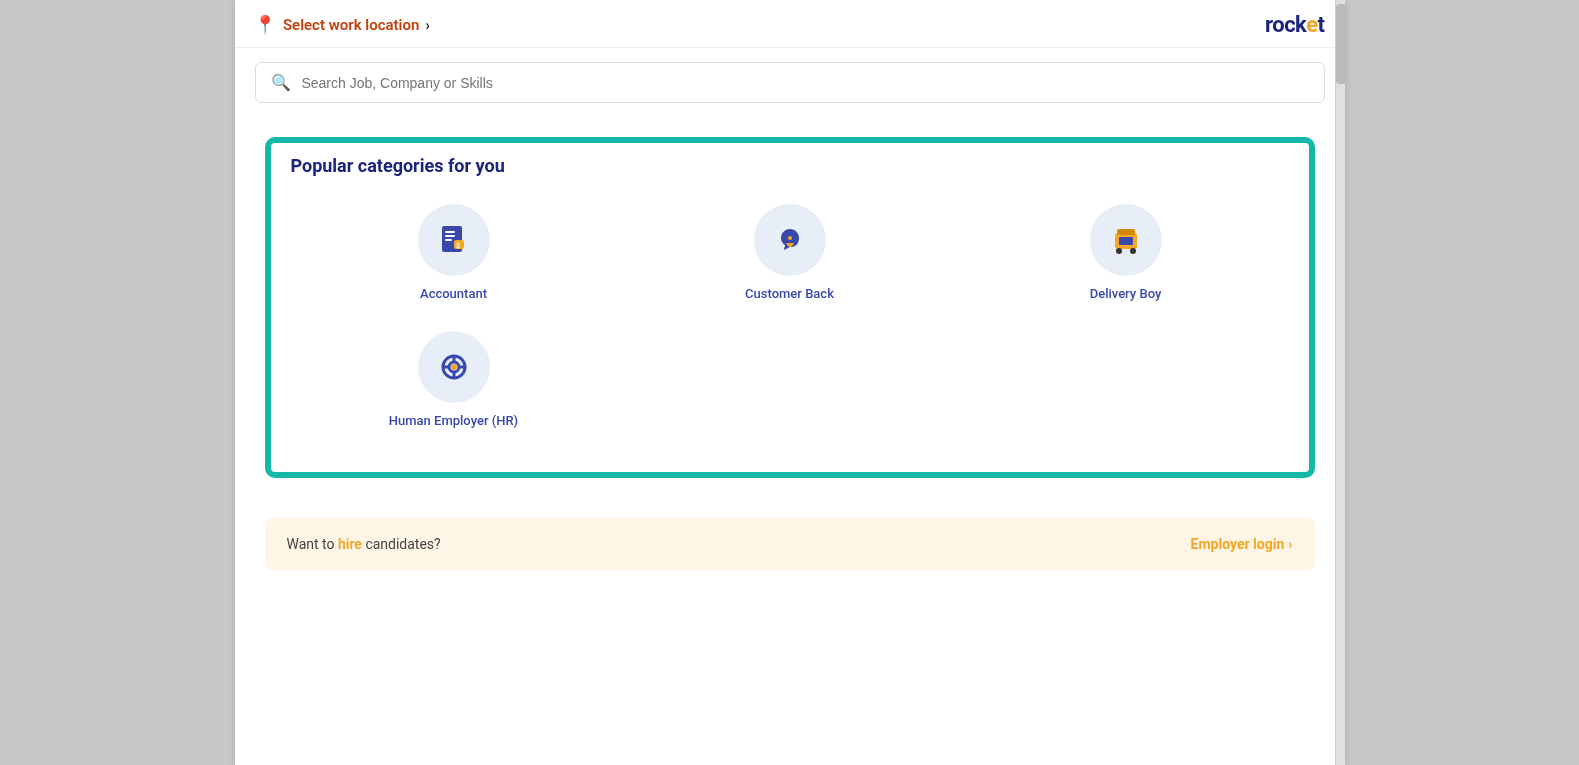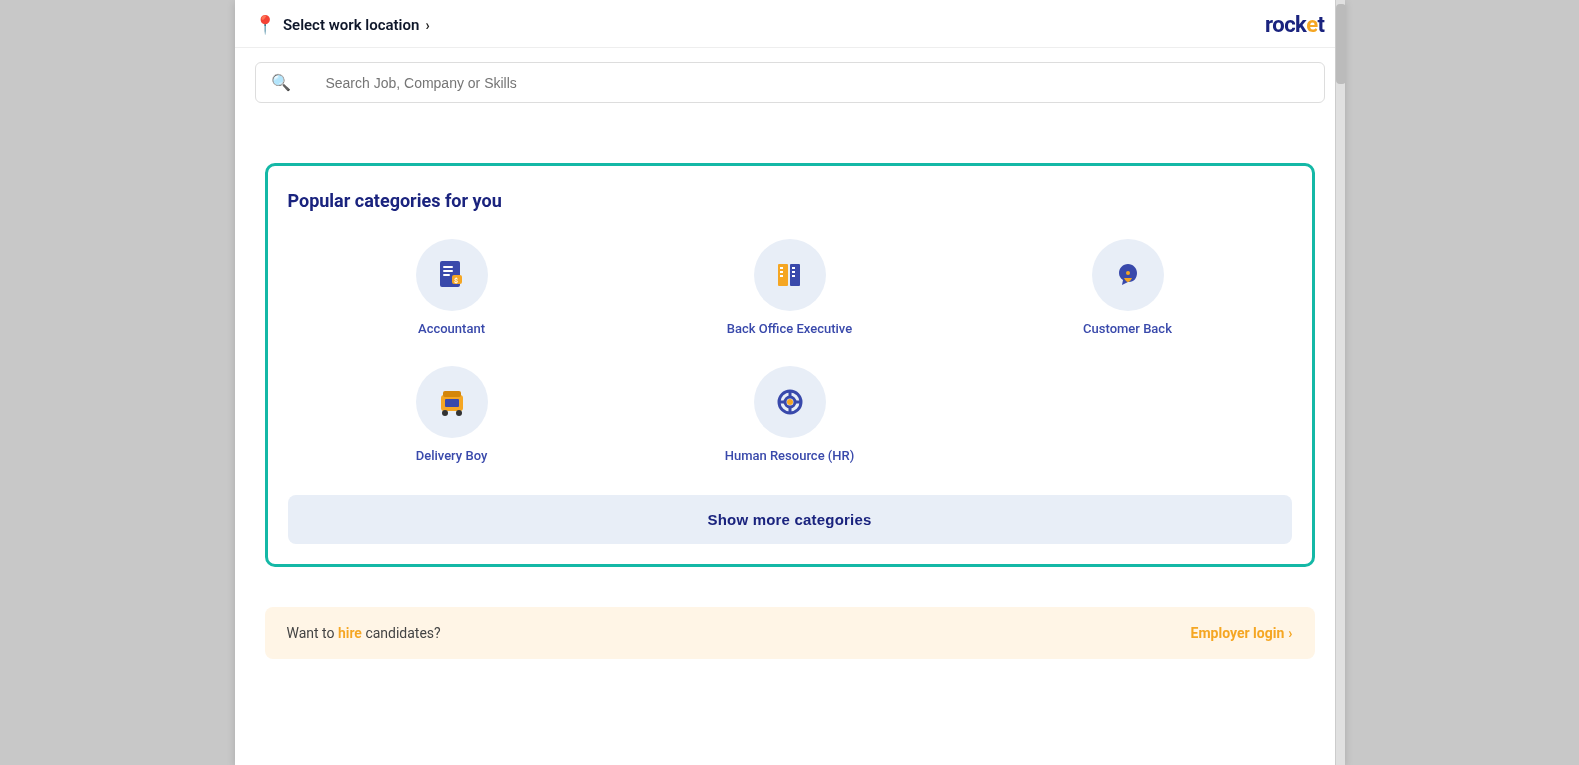--- a/index.html
+++ b/index.html
@@ -42,21 +42,21 @@
       gap: 6px;
       cursor: pointer;
     }
     .location-pin {
       color: #f5a623;
       font-size: 18px;
     }
     .location-text {
       font-size: 15px;
       font-weight: 600;
-      color: #0f172a;
+      color: #c2410c;
     }
     .chevron-right {
       color: #222;
       font-size: 14px;
       font-weight: bold;
     }
     .logo {
       display: flex;
       align-items: flex-end;
     }
@@ -87,32 +87,30 @@
       color: #999;
       font-size: 16px;
     }
     .search-input {
       border: none;
       outline: none;
       width: 100%;
       font-size: 14px;
       color: #555;
       background: transparent;
-      margin-left: 24px;
     }
     
     .categories-section {
       padding: 20px 30px 20px 30px;
       background: #fff;
     }
     .section-card {
-      border: 3px solid #14b8a6;
+      border: 6px solid #14b8a6;
       border-radius: 10px;
-      padding: 24px 20px 20px 20px;
-      margin-top: 26px;
+      padding: 12px 20px 20px 20px;
     }
     .section-title {
       font-size: 18px;
       font-weight: 700;
       color: #1a237e;
       margin-bottom: 28px;
     }
     .categories-grid {
       display: grid;
       grid-template-columns: repeat(3, 1fr);
@@ -244,35 +242,20 @@
                 <rect x="10" y="14" width="10" height="2" rx="1" fill="#fff"></rect>
                 <rect x="10" y="18" width="7" height="2" rx="1" fill="#fff"></rect>
                 <rect x="19" y="19" width="10" height="9" rx="2" fill="#f5a623"></rect>
                 <text x="21" y="27" font-size="7" fill="#fff" font-weight="bold">$</text>
               </svg>
             </div>
             <span class="category-label">Accountant</span>
           </div>
 
 
-          <div class="category-item">
-            <div class="category-icon-wrapper">
-              <svg viewBox="0 0 38 38" fill="none" xmlns="http://www.w3.org/2000/svg">
-                <rect x="7" y="8" width="10" height="22" rx="1" fill="#f5a623"></rect>
-                <rect x="9" y="11" width="3" height="2" fill="#fff"></rect>
-                <rect x="9" y="15" width="3" height="2" fill="#fff"></rect>
-                <rect x="9" y="19" width="3" height="2" fill="#fff"></rect>
-                <rect x="19" y="8" width="10" height="22" rx="1" fill="#3949ab"></rect>
-                <rect x="21" y="11" width="3" height="2" fill="#fff"></rect>
-                <rect x="21" y="15" width="3" height="2" fill="#fff"></rect>
-                <rect x="21" y="19" width="3" height="2" fill="#fff"></rect>
-              </svg>
-            </div>
-            <span class="category-label">Back Office Executive</span>
-          </div>
 
           <div class="category-item">
             <div class="category-icon-wrapper">
               <svg viewBox="0 0 38 38" fill="none" xmlns="http://www.w3.org/2000/svg">
                 <path d="M19 8 C14 8 10 12 10 17 C10 20 11.5 22.5 14 24 L13 29 L19 26 C19.3 26 19.7 26 20 26 C25 26 28 22 28 17 C28 12 24 8 19 8Z" fill="#3949ab"></path>
                 <path d="M15 22 Q19 30 23 22" fill="#f5a623"></path>
                 <circle cx="19" cy="17" r="2" fill="#f5a623"></circle>
               </svg>
             </div>
             <span class="category-label">Customer Back</span>
@@ -296,30 +279,29 @@
               <svg viewBox="0 0 38 38" fill="none" xmlns="http://www.w3.org/2000/svg">
                 <circle cx="19" cy="19" r="11" fill="none" stroke="#3949ab" stroke-width="3"></circle>
                 <circle cx="19" cy="19" r="5" fill="none" stroke="#3949ab" stroke-width="3"></circle>
                 <line x1="19" y1="8" x2="19" y2="14" stroke="#3949ab" stroke-width="3"></line>
                 <line x1="19" y1="24" x2="19" y2="30" stroke="#3949ab" stroke-width="3"></line>
                 <line x1="8" y1="19" x2="14" y2="19" stroke="#3949ab" stroke-width="3"></line>
                 <line x1="24" y1="19" x2="30" y2="19" stroke="#3949ab" stroke-width="3"></line>
                 <circle cx="19" cy="19" r="3" fill="#f5a623"></circle>
               </svg>
             </div>
-            <span class="category-label">Human Resource (HR)</span>
+            <span class="category-label">Human Employer (HR)</span>
           </div>
 
 
 
 
         </div>
 
         
-        <button class="show-more-btn">Show more categories</button>
 
       </div>
     </div>
 
     <div class="employer-banner">
       <span class="employer-text">
         Want to <span>hire</span> candidates?
       </span>
       <a class="employer-login-link">
         <span>Employer login</span>

